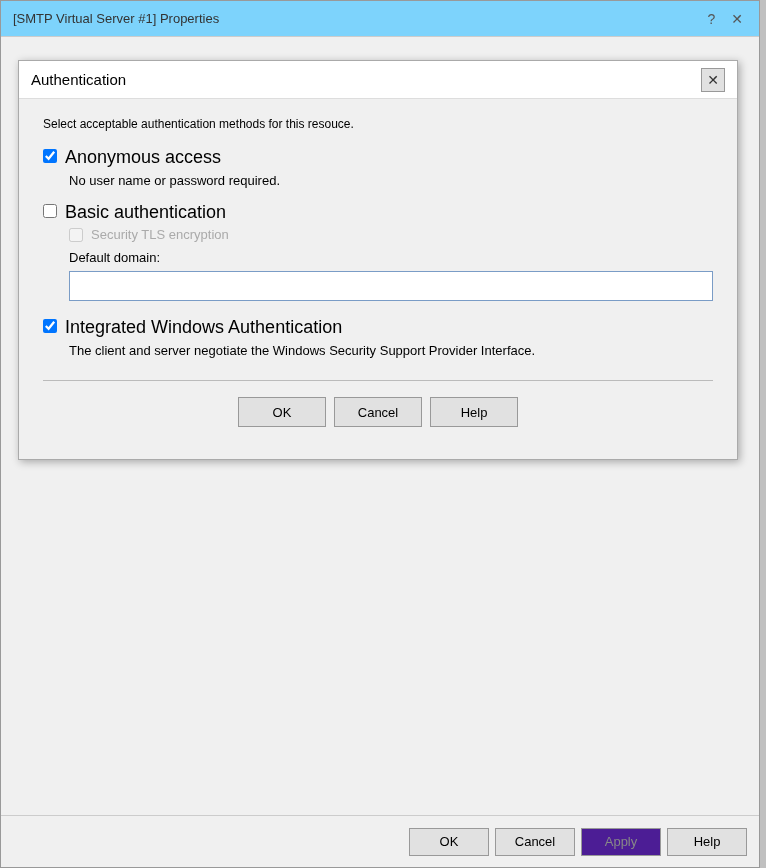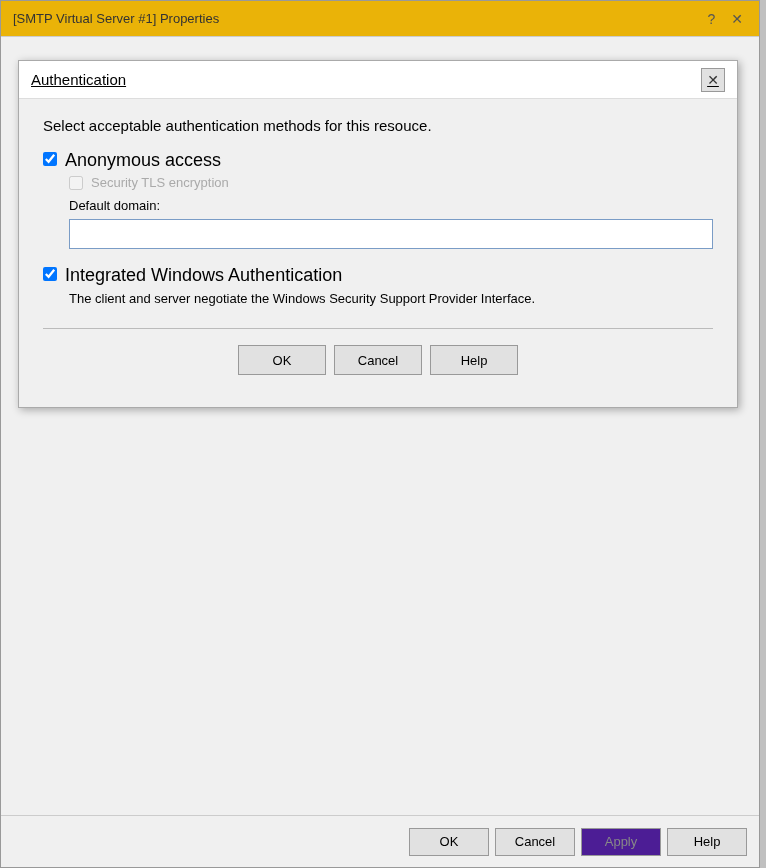--- a/index.html
+++ b/index.html
@@ -17,21 +17,21 @@
     
     .bg-window {
       position: absolute;
       top: 0; left: 0;
       width: 760px;
       height: 868px;
       background: #f0f0f0;
       border: 1px solid #999;
     }
     .bg-titlebar {
-      background: #eab308;
+      background: #7dd3fc;
       border-bottom: 1px solid #ccc;
       padding: 8px 12px;
       display: flex;
       align-items: center;
       justify-content: space-between;
       height: 36px;
     }
     .bg-titlebar-title {
       font-size: 13px;
       color: #333;
@@ -89,21 +89,20 @@
       box-shadow: 2px 2px 8px rgba(0,0,0,0.3);
     }
     .auth-titlebar {
       background: #fff;
       border-bottom: 1px solid #ddd;
       padding: 8px 12px;
       display: flex;
       align-items: center;
       justify-content: space-between;
       height: 38px;
-      text-decoration: underline;
     }
     .auth-title {
       font-size: 15px;
       font-weight: normal;
       color: #000;
     }
     .close-btn {
       width: 24px;
       height: 24px;
       background: #e1e1e1;
@@ -114,21 +113,21 @@
       cursor: pointer;
       font-size: 14px;
       color: #333;
     }
 
     .auth-body {
       padding: 18px 24px 16px 24px;
     }
 
     .instruction-text {
-      font-size: 15px;
+      font-size: 12px;
       color: #000;
       margin-bottom: 16px;
     }
 
     .option-row {
       display: flex;
       align-items: flex-start;
       margin-bottom: 4px;
     }
     .option-row input[type="checkbox"] {
@@ -240,21 +239,26 @@
     <div class="close-btn">✕</div>
   </div>
 
   <div class="auth-body">
     <p class="instruction-text">Select acceptable authentication methods for this resouce.</p>
 
     <div class="option-row">
       <input type="checkbox" id="anon" checked="" style="">
       <label class="option-label" for="anon">Anonymous access</label>
     </div>
-
+    <p class="option-desc">No user name or password required.</p>
+
+    <div class="option-row">
+      <input type="checkbox" id="basic" style="">
+      <label class="option-label" for="basic">Basic authentication</label>
+    </div>
 
     <div class="sub-option-row">
       <input type="checkbox" id="tls" disabled="" style="">
       <label class="sub-option-label" for="tls">Security TLS encryption</label>
     </div>
 
     <p class="domain-label">Default domain:</p>
     <input type="text" class="domain-input" value="" style="">
 
     <div class="section-gap"></div>

